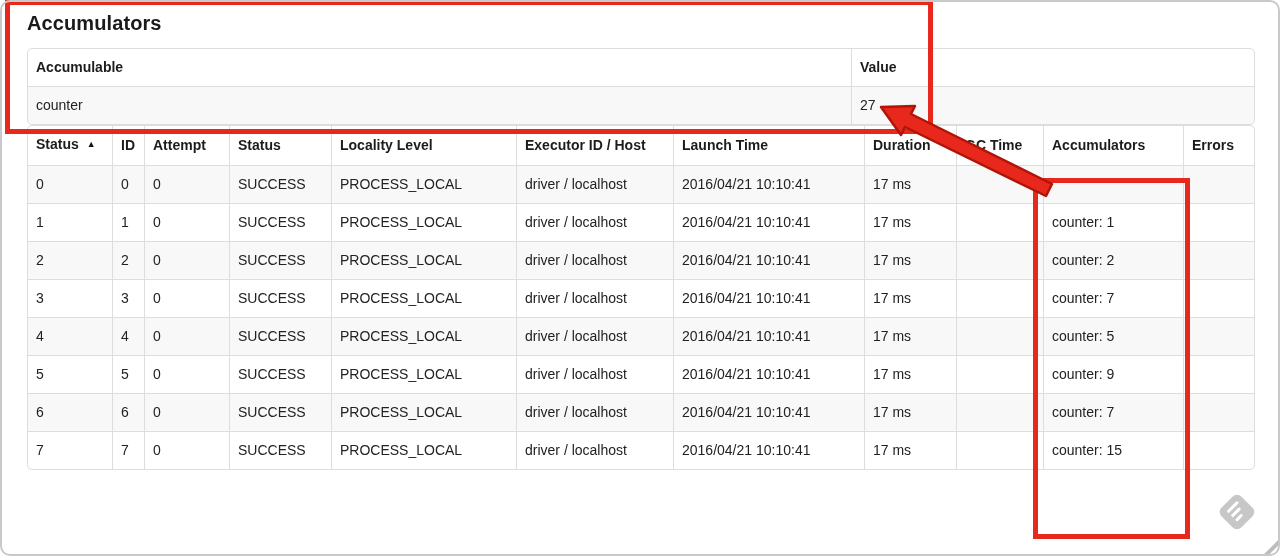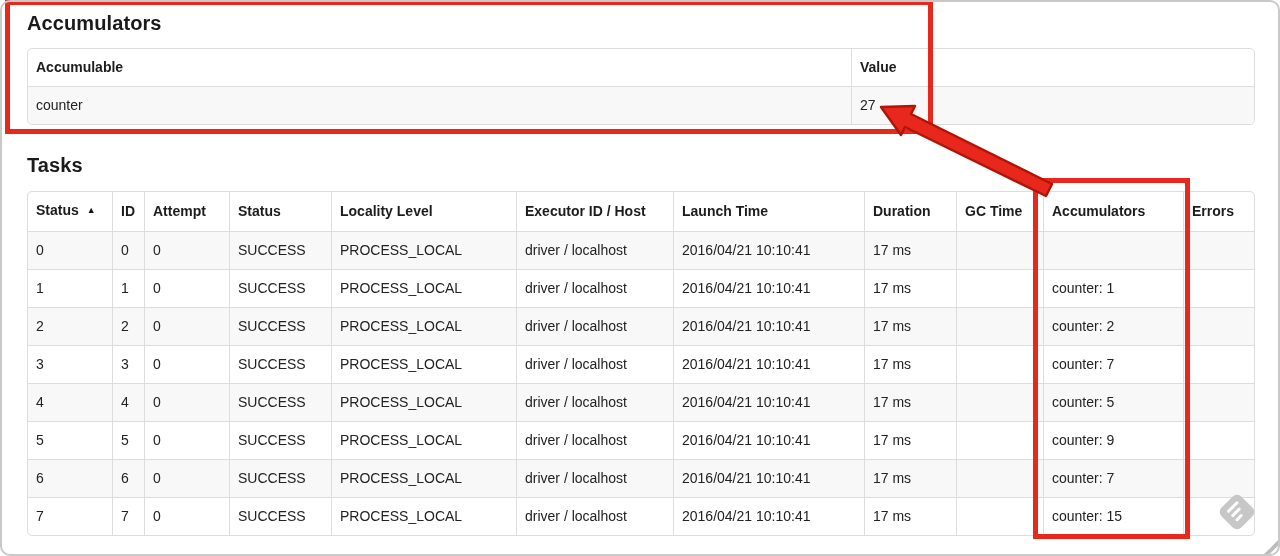--- a/index.html
+++ b/index.html
@@ -99,21 +99,20 @@
         </tr>
     </thead>
     <tbody>
         <tr>
           <td>counter</td>
           <td>27</td>
         </tr>
       </tbody>
   </table>
 
-  <h4 class="h-tasks">Tasks</h4>
 
   <table class="spark-table">
     <colgroup>
       <col style="width:84px">
         <col style="width:32px">
         <col style="width:85px">
       <col style="width:102px">
         <col style="width:185px">
         <col style="width:157px">
       <col style="width:191px">

